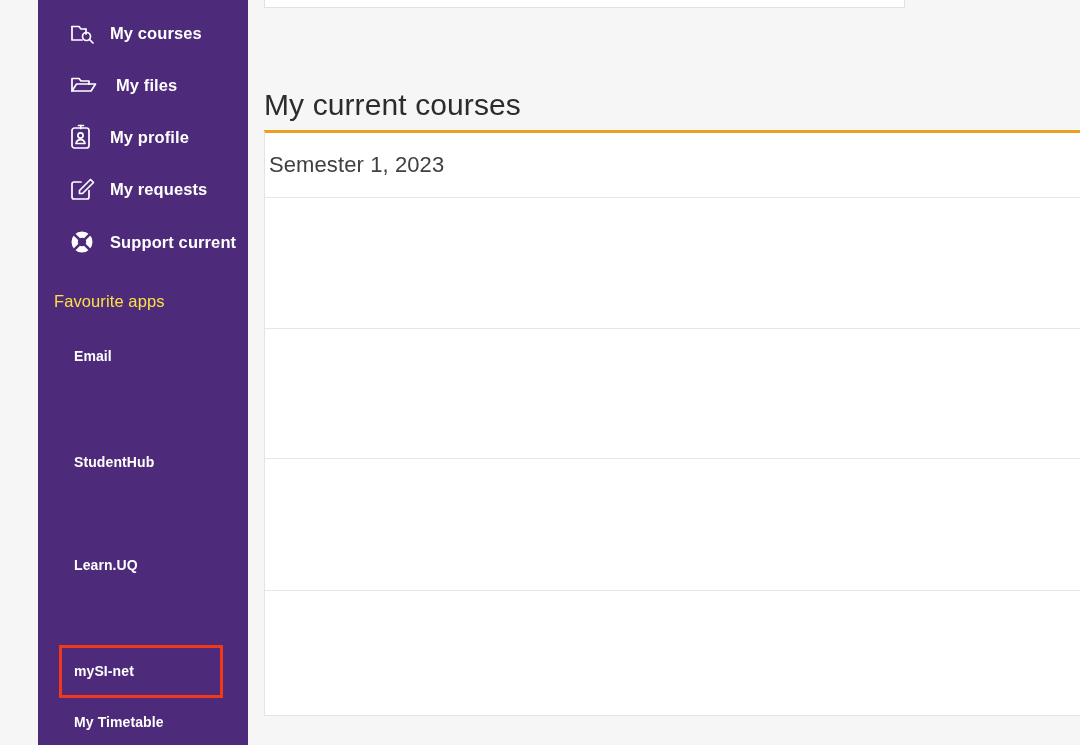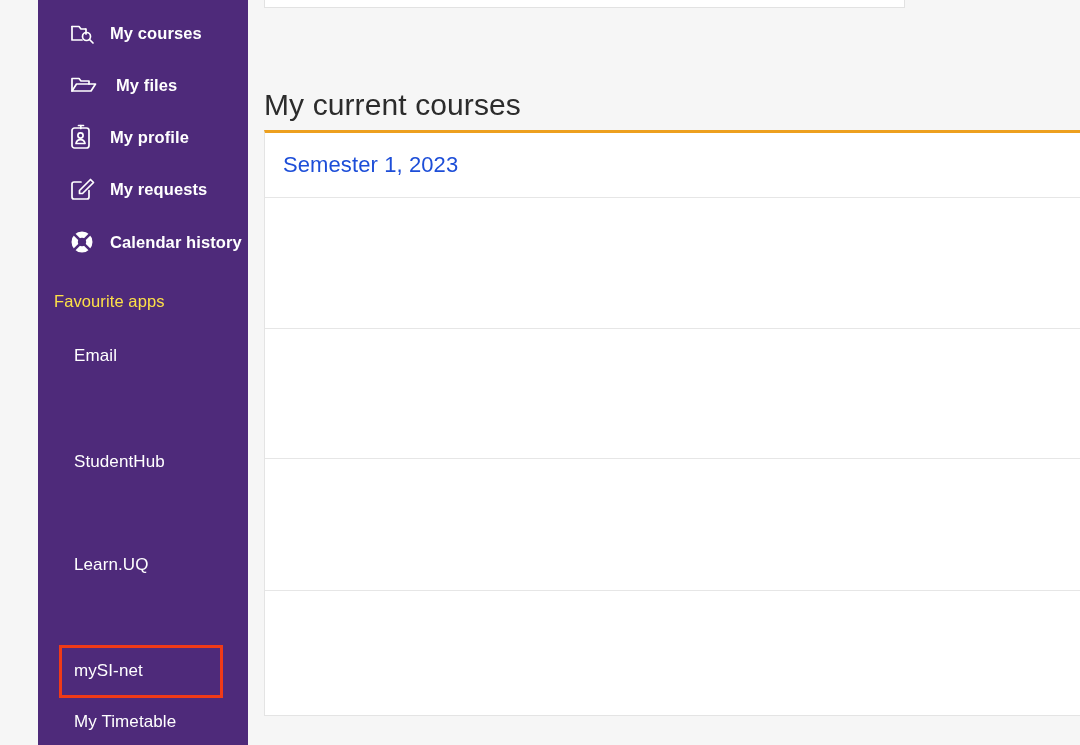--- a/index.html
+++ b/index.html
@@ -49,22 +49,22 @@
     white-space: nowrap;
   }
   .app-item {
     position: absolute; left: 0; width: 248px; height: 52px;
     display: flex; align-items: center;
     cursor: pointer;
   }
   .app-label {
     margin-left: 36px;
     color: #ffffff;
-    font-size: 17px;
-    font-weight: normal;
+    font-size: 14px;
+    font-weight: bold;
     letter-spacing: 0.1px;
     white-space: nowrap;
   }
   #highlight-box {
     position: absolute;
     left: 21px; top: 645px;
     width: 164px; height: 53px;
     border: 3px solid #f03a17;
     pointer-events: none;
   }
@@ -98,22 +98,22 @@
     border-top: 3px solid #eda01f;
     overflow: hidden;
   }
   #card-header {
     position: relative;
     height: 65px;
     border-bottom: 1px solid #e6e6e6;
     display: flex; align-items: center;
   }
   #semester-label {
-    margin-left: 18px;
-    color: #1d4ed8;
+    margin-left: 4px;
+    color: #404040;
     font-size: 22px;
     font-weight: normal;
     letter-spacing: 0.1px;
     white-space: nowrap;
   }
   .course-row {
     position: relative;
     border-bottom: 1px solid #e6e6e6;
   }
   .course-row:last-child { border-bottom: none; }
@@ -172,21 +172,21 @@
     </div>
 
     <div class="nav-item" style="top:216px">
       <span class="nav-icon">
         <svg width="26" height="26" viewBox="0 0 26 26" fill="none" stroke="#ffffff" stroke-width="2.4">
           <circle cx="12" cy="13" r="10.5" fill="#ffffff" stroke="none"></circle>
           <circle cx="12" cy="13" r="4.2" fill="#4e2a7a" stroke="none"></circle>
           <path d="M4.8 5.8l4.3 4.3M19.2 5.8l-4.3 4.3M4.8 20.2l4.3-4.3M19.2 20.2l-4.3-4.3" stroke="#4e2a7a" stroke-width="2.6" stroke-linecap="round"></path>
         </svg>
       </span>
-      <span class="nav-label">Calendar history</span>
+      <span class="nav-label">Support current</span>
     </div>
 
     <div id="fav-heading">Favourite apps</div>
 
     <div class="app-item" style="top:330px">
       <span class="app-label">Email</span>
     </div>
     <div class="app-item" style="top:436px">
       <span class="app-label">StudentHub</span>
     </div>

